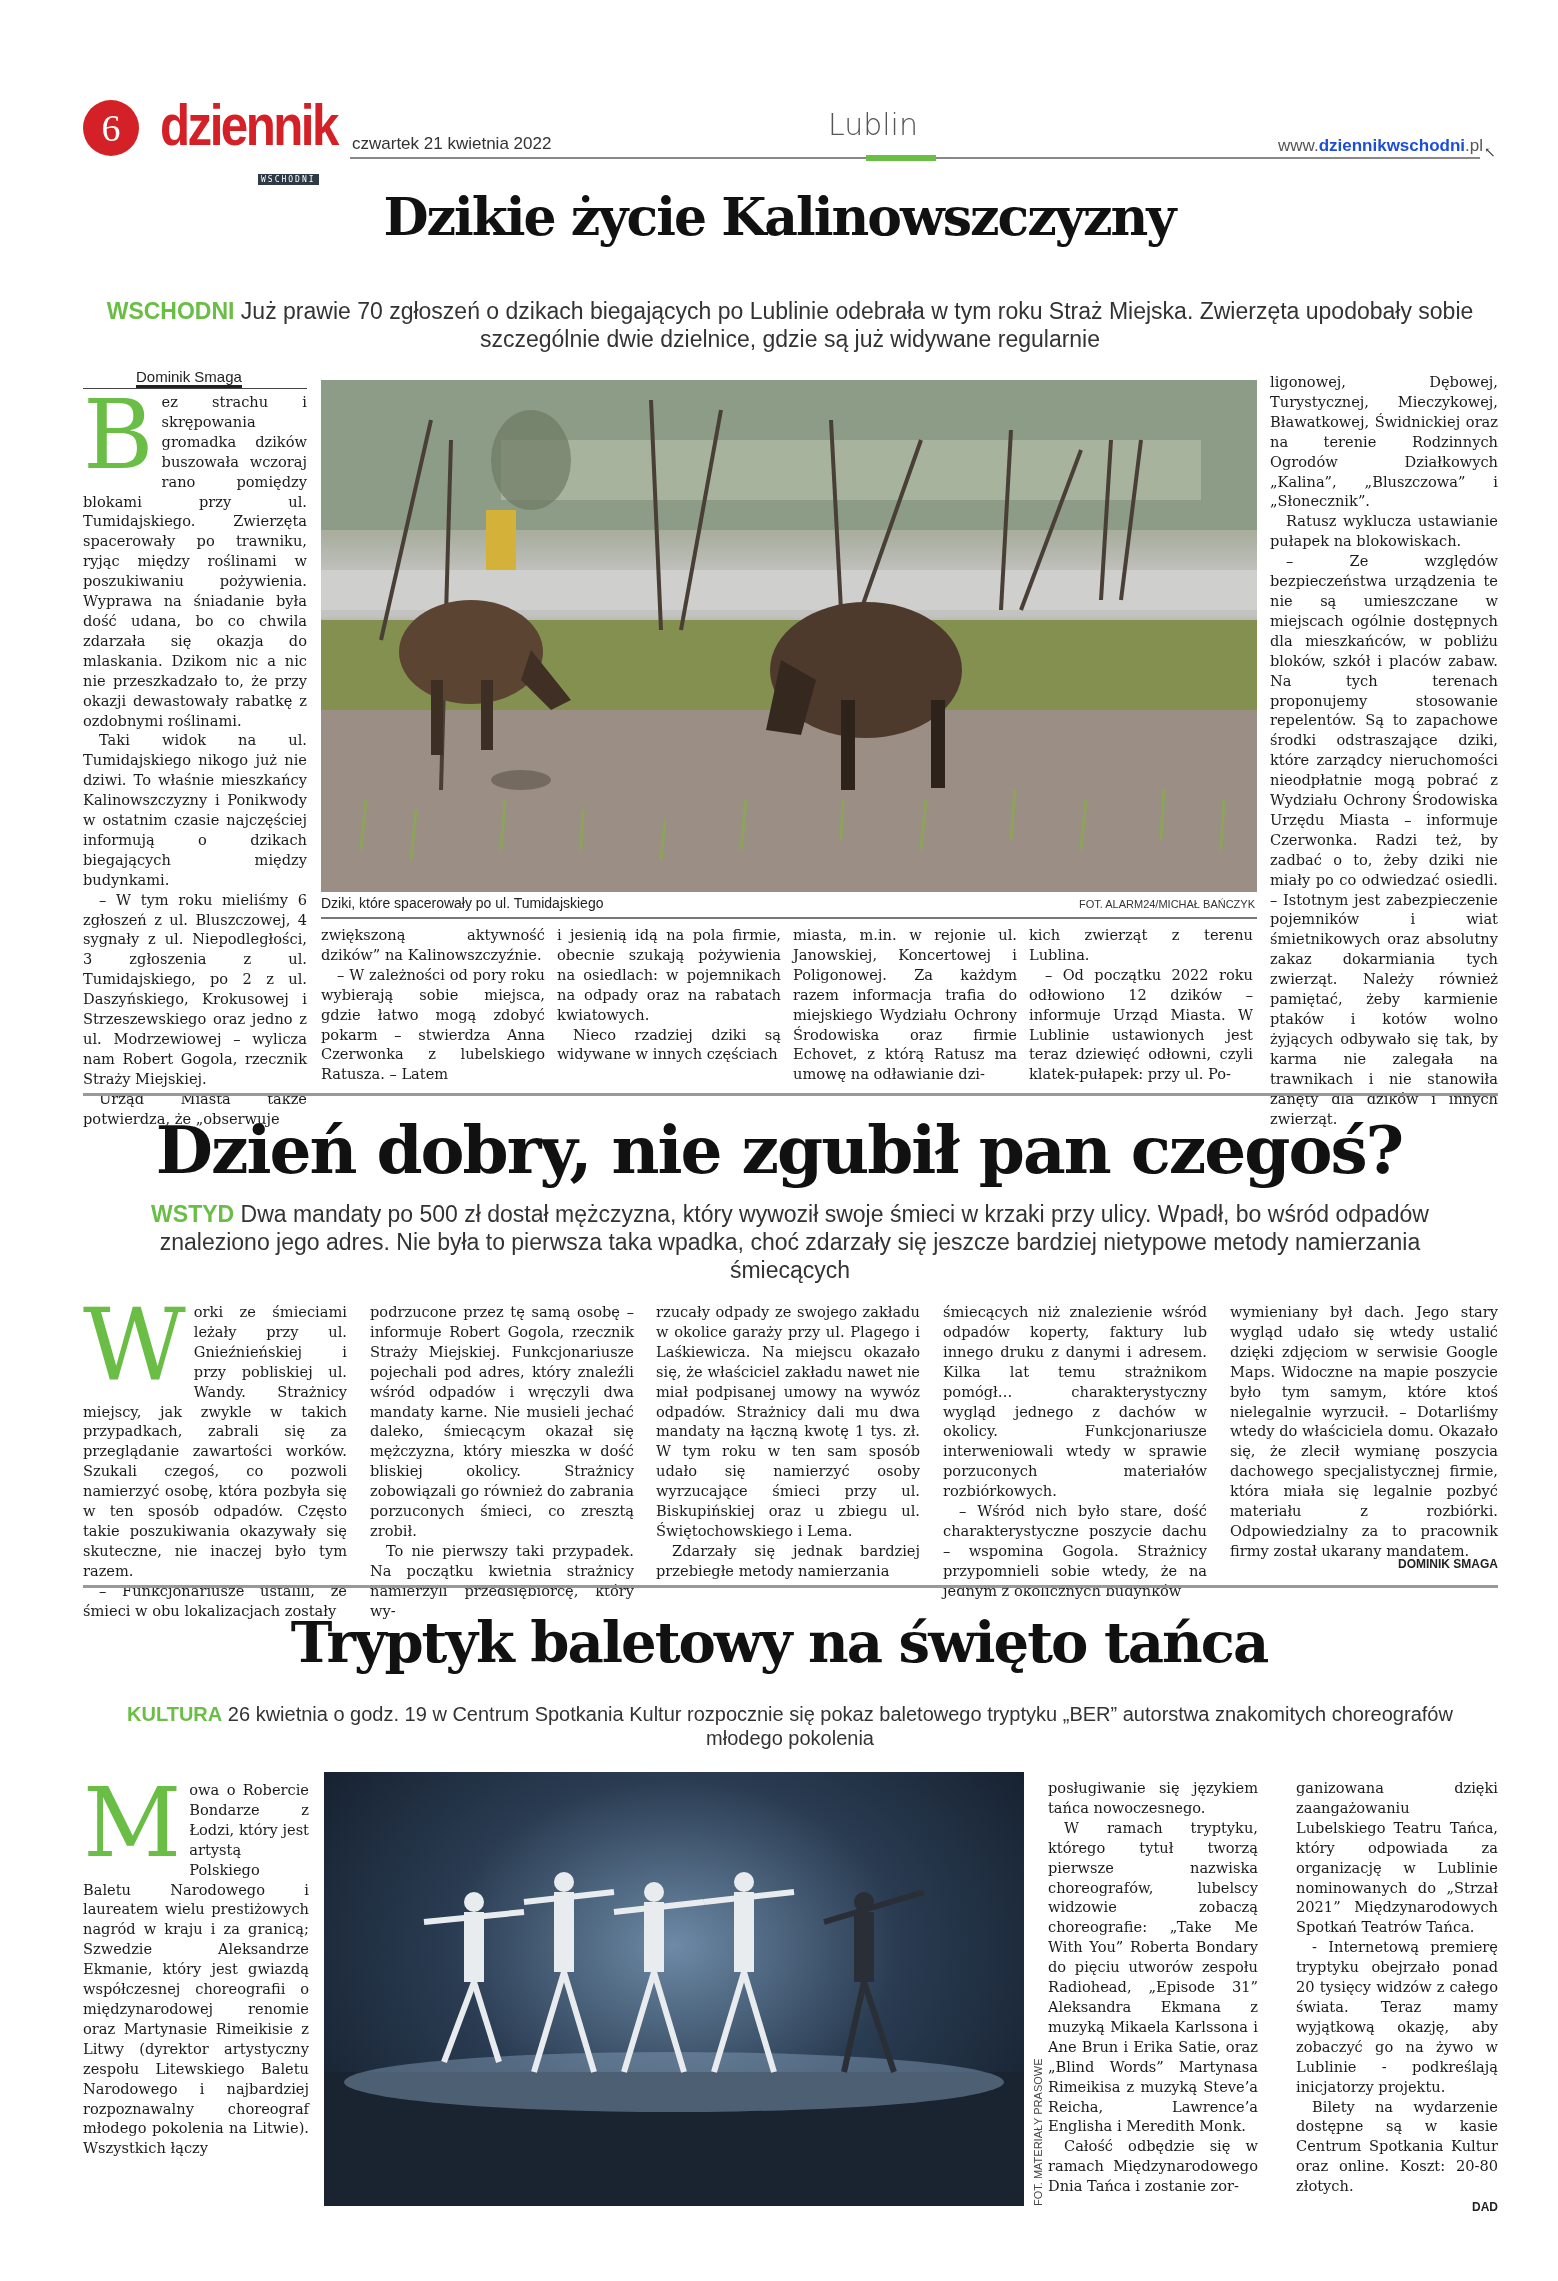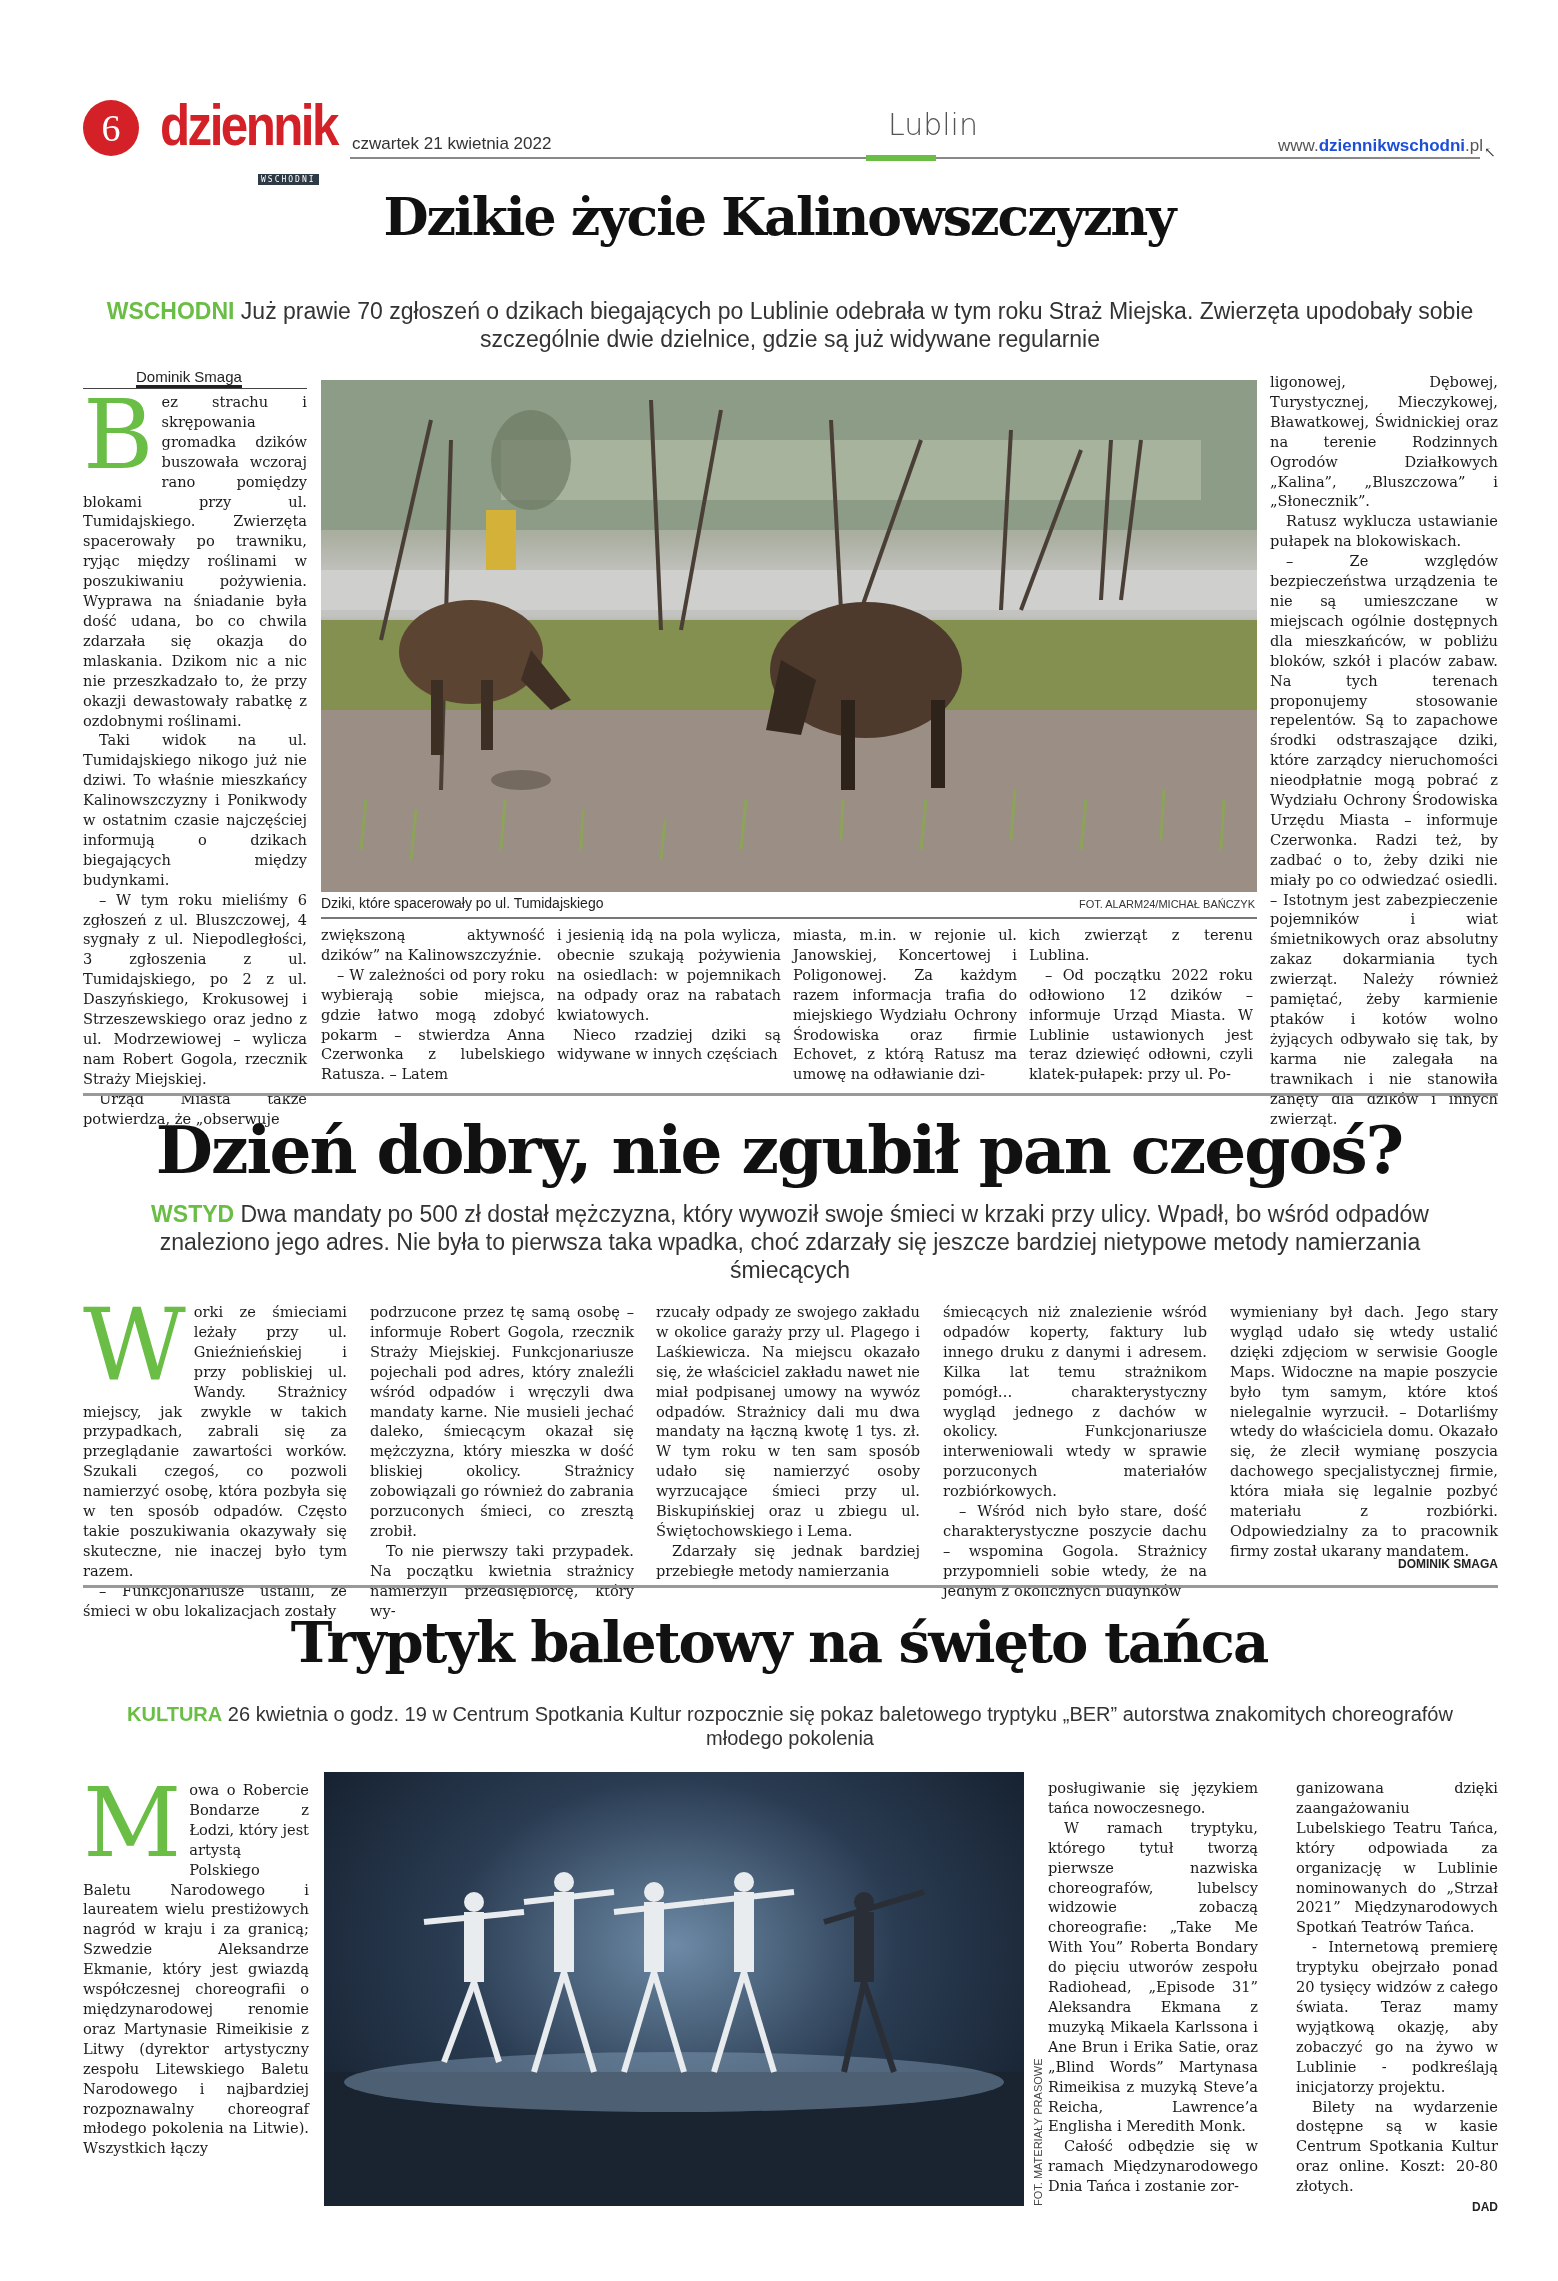--- a/index.html
+++ b/index.html
@@ -8,21 +8,21 @@
   .abs{position:absolute;}
   
   .pgnum{left:83px;top:100px;width:56px;height:56px;border-radius:50%;background:#d42027;color:#fff;
          font-family:"Liberation Serif",serif;font-size:38px;line-height:56px;text-align:center;}
   .logo{left:160px;top:96px;font-family:"Liberation Sans",sans-serif;font-weight:bold;color:#d42027;
         font-size:58px;line-height:58px;letter-spacing:-3px;transform:scaleX(0.85);transform-origin:left;}
   .logo-sub{left:258px;top:146px;background:#2e3a46;color:#fff;font-family:"DejaVu Sans Mono",monospace;
         font-size:8px;padding:0 3px;letter-spacing:2px;line-height:11px;margin-top:28px;}
   .date{left:352px;top:134px;font-family:"Liberation Sans",sans-serif;font-size:17px;color:#333;}
   .hdr-rule{left:350px;top:157px;width:1130px;height:2px;background:#888;}
-  .section{left:888px;top:107px;font-family:"DejaVu Sans",sans-serif;font-weight:200;font-size:30px;color:#555;}
+  .section{left:828px;top:107px;font-family:"DejaVu Sans",sans-serif;font-weight:200;font-size:30px;color:#555;}
   .section-bar{left:866px;top:155px;width:70px;height:6px;background:#6abd45;}
   .url{right:75px;top:136px;font-family:"Liberation Sans",sans-serif;font-size:17px;color:#555;}
   .url b{color:#1d4ed8;}
   .cursor{left:1484px;top:144px;font-size:14px;color:#333;}
   
   .h1{left:0;width:1558px;text-align:center;font-family:"DejaVu Serif",serif;font-weight:bold;
       letter-spacing:-2px;color:#111;}
   .lead{left:100px;width:1380px;text-align:center;font-family:"Liberation Sans",sans-serif;font-size:23px;
         line-height:28px;color:#333;}
   .kicker{color:#6abd45;font-weight:bold;}
@@ -122,21 +122,21 @@
 </div>
 <div class="abs caption">Dziki, które spacerowały po ul. Tumidajskiego</div>
 <div class="abs credit">FOT. ALARM24/MICHAŁ BAŃCZYK</div>
 <div class="abs cap-rule"></div>
 
 <div class="abs col" style="left:321px;top:925px;width:224px;">
   <p class="first">zwiększoną aktywność dzików” na Kalinowszczyźnie.</p>
   <p>– W zależności od pory roku wybierają sobie miejsca, gdzie łatwo mogą zdobyć pokarm – stwierdza Anna Czerwonka z lubelskiego Ratusza. – Latem</p>
 </div>
 <div class="abs col" style="left:557px;top:925px;width:224px;">
-  <p class="first">i jesienią idą na pola wylicza, obecnie szukają pożywienia na osiedlach: w pojemnikach na odpady oraz na rabatach kwiatowych.</p>
+  <p class="first">i jesienią idą na pola firmie, obecnie szukają pożywienia na osiedlach: w pojemnikach na odpady oraz na rabatach kwiatowych.</p>
   <p>Nieco rzadziej dziki są widywane w innych częściach</p>
 </div>
 <div class="abs col" style="left:793px;top:925px;width:224px;">
   <p class="first">miasta, m.in. w rejonie ul. Janowskiej, Koncertowej i Poligonowej. Za każdym razem informacja trafia do miejskiego Wydziału Ochrony Środowiska oraz firmie Echovet, z którą Ratusz ma umowę na odławianie dzi-</p>
 </div>
 <div class="abs col" style="left:1029px;top:925px;width:224px;">
   <p class="first">kich zwierząt z terenu Lublina.</p>
   <p>– Od początku 2022 roku odłowiono 12 dzików – informuje Urząd Miasta. W Lublinie ustawionych jest teraz dziewięć odłowni, czyli klatek-pułapek: przy ul. Po-</p>
 </div>
 <div class="abs col" style="left:1270px;top:372px;width:228px;">

